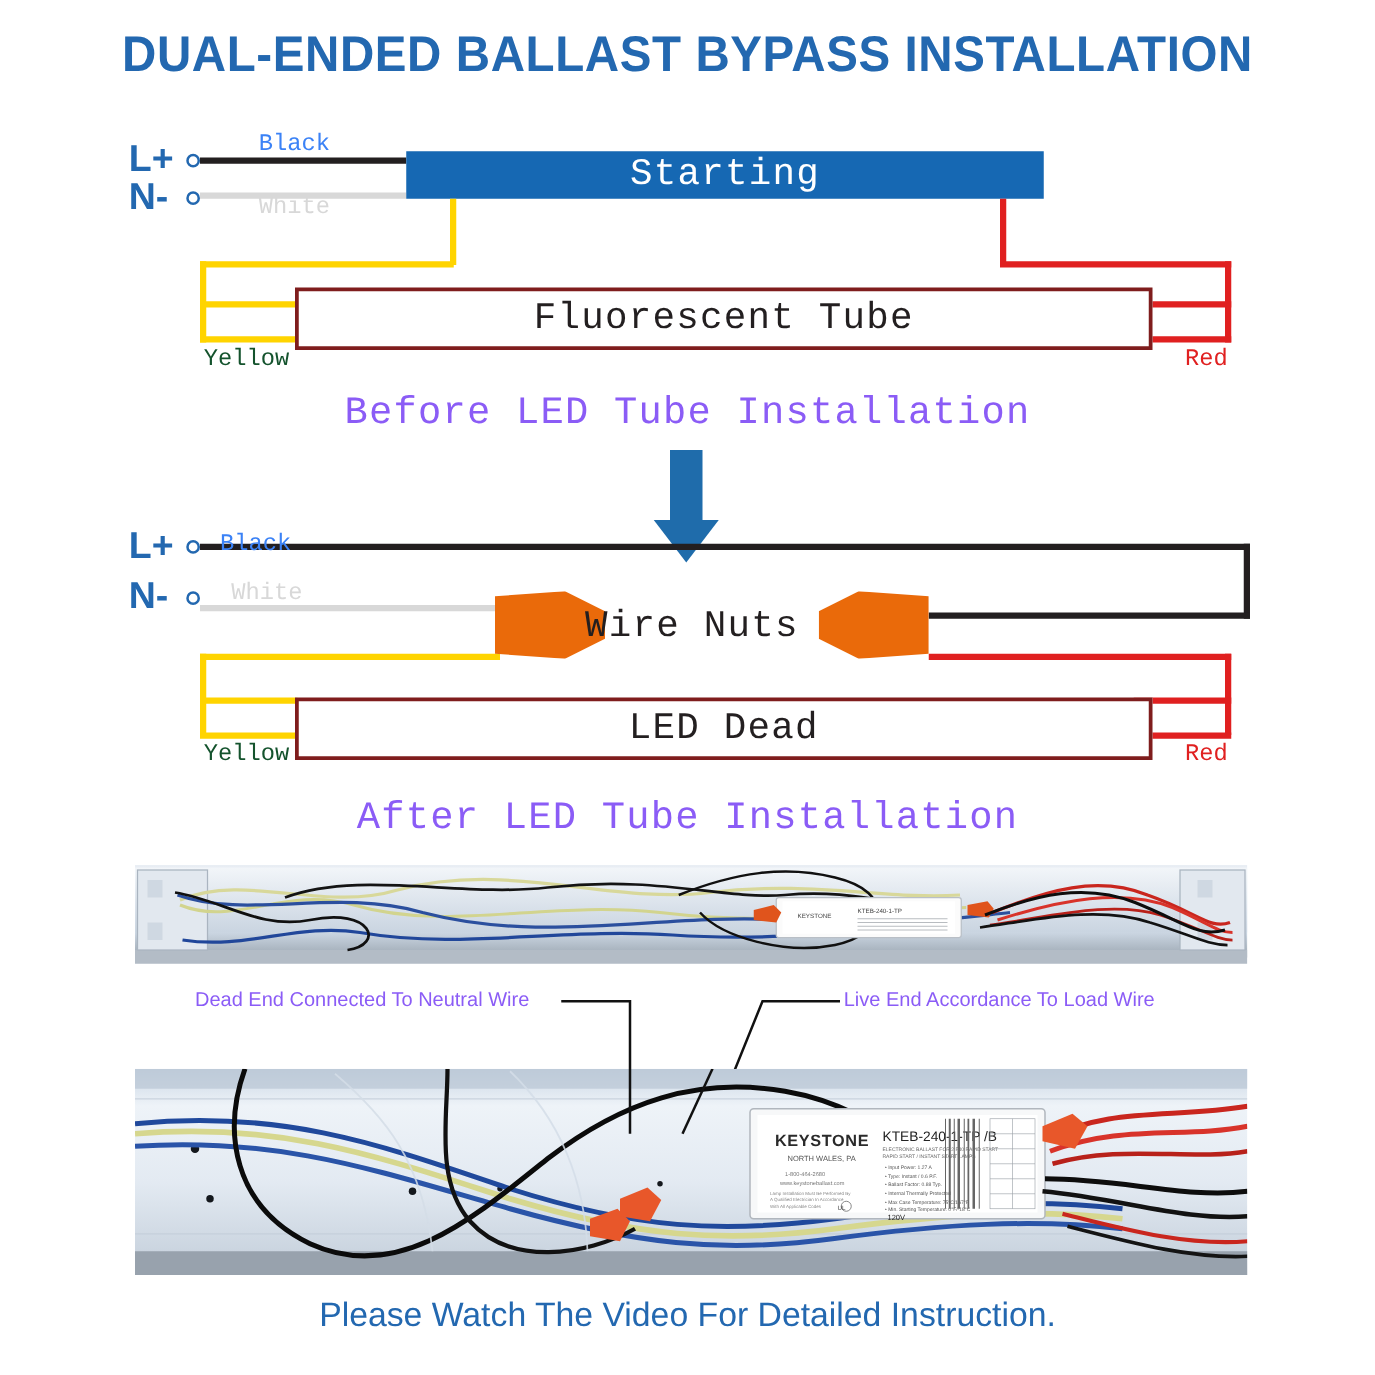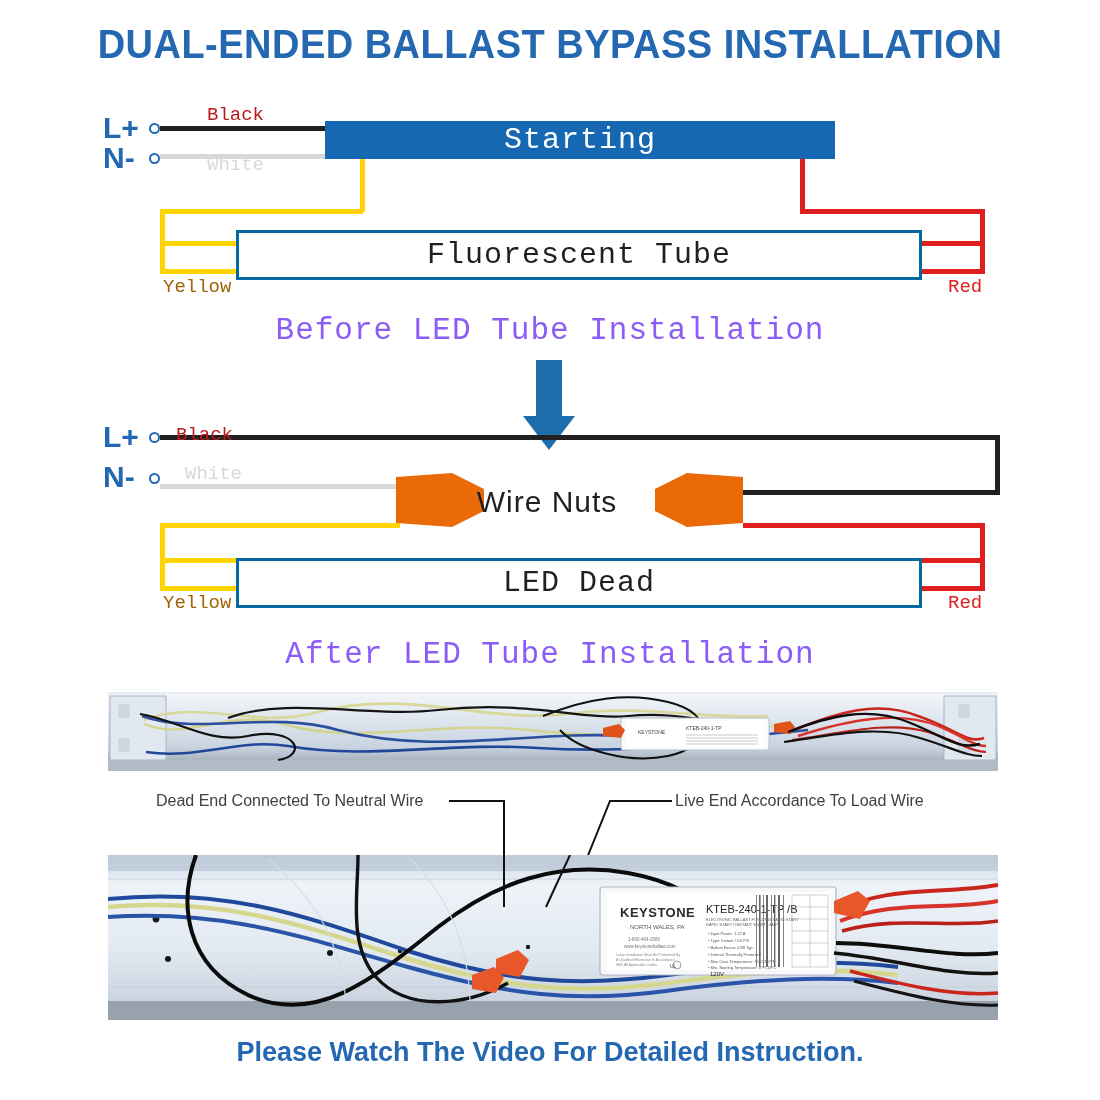--- a/index.html
+++ b/index.html
@@ -52,39 +52,39 @@
   }
 
   
   .wlabel{
     position:absolute;
     font-family:"Liberation Mono", monospace;
     font-size:19px;
     white-space:nowrap;
     line-height:19px;
   }
-  .lbl-black{color:#b91c1c;}
+  .lbl-black{color:#3b82f6;}
   .lbl-white{color:#d8d8d8;}
-  .lbl-yellow{color:#a16207;}
+  .lbl-yellow{color:#14532d;}
   .lbl-red{color:#e02020;}
 
   
   .ballast-box{
     position:absolute;
     background:#1668b3;
     color:#ffffff;
     font-family:"Liberation Mono", monospace;
     font-size:30px;
     display:flex;align-items:center;justify-content:center;
     letter-spacing:1px;
   }
   .tube-box{
     position:absolute;
     background:#ffffff;
-    border:3px solid #0369a1;
+    border:3px solid #7f1d1d;
     box-sizing:border-box;
     color:#231f20;
     font-family:"Liberation Mono", monospace;
     font-size:30px;
     display:flex;align-items:center;justify-content:center;
     letter-spacing:1px;
   }
 
   
   .caption{
@@ -92,21 +92,20 @@
     font-family:"Liberation Mono", monospace;
     font-size:31px;
     color:#8b5cf6;
     letter-spacing:1px;
   }
   .bottom-caption{
     position:absolute;width:1100px;left:0;text-align:center;
     font-family:"Liberation Sans", sans-serif;
     font-size:27px;
     color:#2368b0;
-    font-weight:bold;
   }
 
   
   .arrow-wrap{position:absolute;}
   .arrow-shaft{position:absolute;background:#1f6cab;}
   .arrow-head{
     position:absolute;width:0;height:0;
     border-left:26px solid transparent;
     border-right:26px solid transparent;
     border-top:34px solid #1f6cab;
@@ -116,21 +115,21 @@
   .nut{position:absolute;}
   .nut svg{display:block;}
 
   
   .photo{position:absolute;overflow:hidden;}
 
   .annot{
     position:absolute;
     font-family:"Liberation Sans", sans-serif;
     font-size:16px;
-    color:#404040;
+    color:#8b5cf6;
     white-space:nowrap;
   }
   .leader{position:absolute;overflow:visible;}
 </style>
 </head>
 <body>
 
 <div id="root">
 
   <div class="title">DUAL-ENDED BALLAST BYPASS INSTALLATION</div>
@@ -208,22 +207,22 @@
         <path d="M0,4 L56,0 L88,16 L88,38 L56,54 L0,50 Z" fill="#ea6a0a"></path>
       </svg>
     </div>
 
     <div class="nut" style="left:655px;top:473px;">
       <svg width="88" height="54" viewBox="0 0 88 54">
         <path d="M88,4 L32,0 L0,16 L0,38 L32,54 L88,50 Z" fill="#ea6a0a"></path>
       </svg>
     </div>
 
-    <div style="position:absolute;left:456px;top:485px;width:182px;text-align:center;
-                font-family:Liberation Sans, sans-serif;font-size:30px;color:#231f20;letter-spacing:1px;">Wire Nuts</div>
+    <div style="position:absolute;left:468px;top:485px;width:182px;text-align:left;
+                font-family:Liberation Mono, monospace;font-size:30px;color:#231f20;letter-spacing:1px;">Wire Nuts</div>
 
     <div class="tube-box" style="left:236px;top:558px;width:686px;height:50px;">LED Dead</div>
 
     <div class="caption" style="top:637px;">After LED Tube Installation</div>
   </div>
 
   <div class="photo" style="left:108px;top:690px;width:890px;height:85px;">
     <svg width="890" height="85" viewBox="0 0 890 85">
       <defs>
         <linearGradient id="fixg" x1="0" y1="0" x2="0" y2="1">

